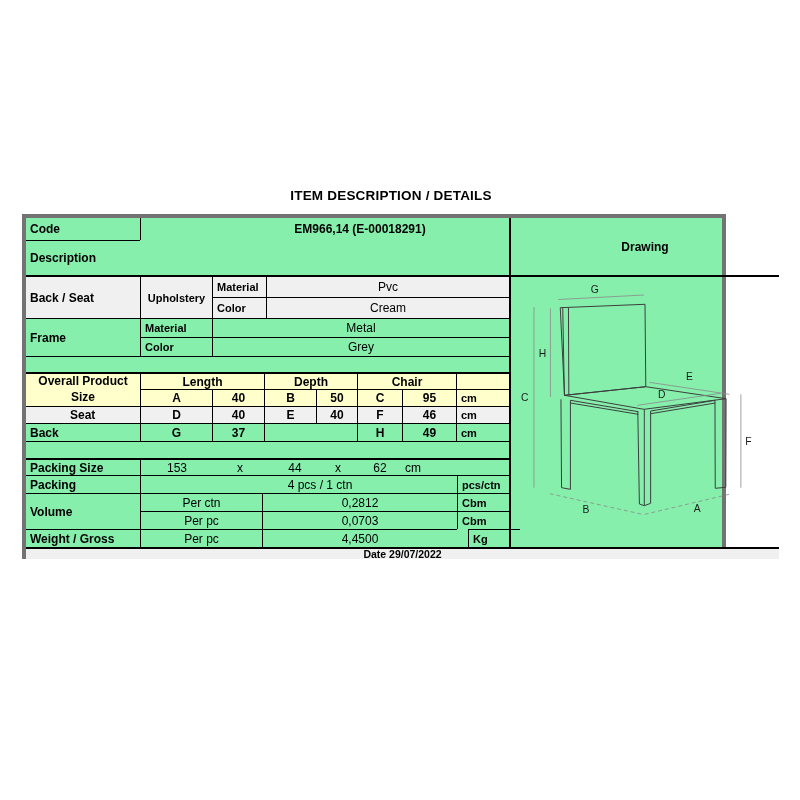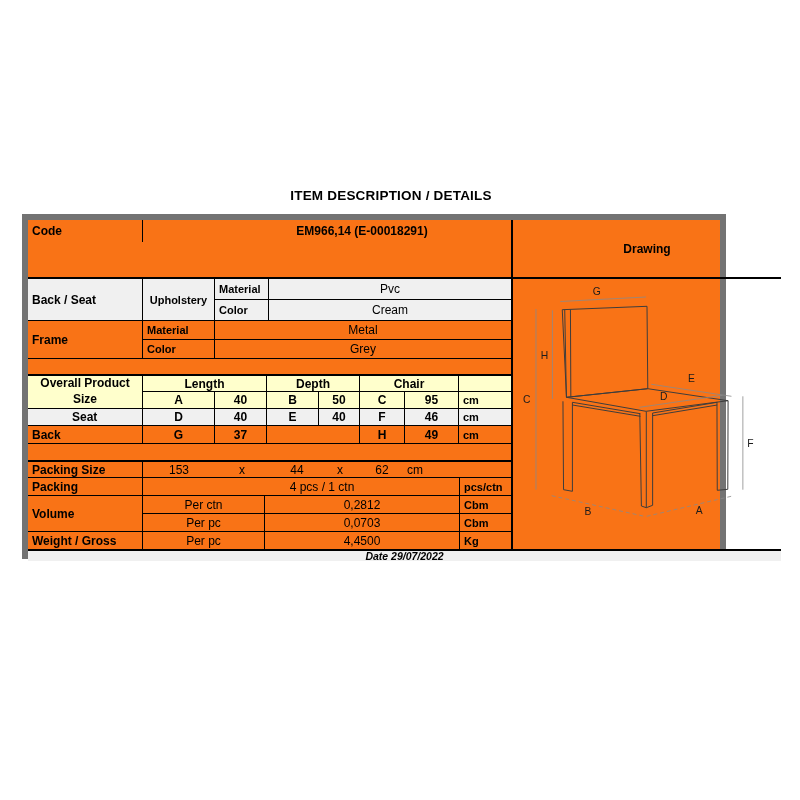--- a/index.html
+++ b/index.html
@@ -1,54 +1,55 @@
 <!DOCTYPE html>
 <html><head>
 <meta charset="utf-8">
 <style>
   html,body{margin:0;padding:0;background:#ffffff;}
   .page{position:relative;width:800px;height:800px;background:#ffffff;
         font-family:"Liberation Sans",sans-serif;color:#000;}
   .title{position:absolute;left:0;top:188px;width:782px;text-align:center;
          font-weight:bold;font-size:13.5px;letter-spacing:.2px;}
   .tbl{position:absolute;left:22px;top:214px;width:704px;height:345px;
-       border:6px solid #737373;box-sizing:border-box;background:#f97316;}
+       border:4px solid #737373;box-sizing:border-box;background:#86efac;}
   .cell{position:absolute;box-sizing:border-box;border-left:1px solid #000;
         border-top:1px solid #000;display:flex;align-items:center;
         font-size:12px;white-space:nowrap;overflow:visible;}
   .c0{border-left:none;}
   .r0{border-top:none;}
   .bt2{border-top-width:2px;}
   .bl2{border-left-width:2px;}
   .b{font-weight:bold;}
   .lab{font-weight:bold;padding-left:4px;}
   .ctr{justify-content:center;}
   .small{font-size:11px;}
   .yellow{background:#FFFFCC;}
   .shade{background:#F0F0F0;}
   .wrap{white-space:normal;text-align:center;line-height:1.3;}
-  .date{font-size:10.5px;line-height:11px;font-style:italic;}
+  .date{font-size:10.5px;line-height:11px;}
   .psz{position:absolute;top:0;height:100%;display:flex;align-items:center;
        transform:translateX(-50%);font-size:12px;}
   svg{display:block;}
   .dimtext{font-size:10.5px;fill:#1c1c1c;font-family:"Liberation Sans",sans-serif;}
 </style>
 </head>
 <body>
 
 <div class="page">
 
   <div class="title">ITEM DESCRIPTION / DETAILS</div>
 
   <div class="tbl">
 
     <div class="cell lab r0 c0" style="left:0;top:0;width:114px;height:22px;">Code</div>
     <div class="cell ctr b r0" style="left:114px;top:0;width:369px;height:22px;padding-left:70px;">EM966,14 (E-00018291)</div>
     <div class="cell ctr b r0 bl2" style="left:483px;top:0;width:270px;height:57px;">Drawing</div>
 
+    <div class="cell lab c0" style="left:0;top:22px;width:114px;height:35px;">Description</div>
 
     <div class="cell lab shade bt2 c0" style="left:0;top:57px;width:114px;height:43px;">Back / Seat</div>
     <div class="cell ctr b shade bt2 small" style="left:114px;top:57px;width:72px;height:43px;">Upholstery</div>
     <div class="cell lab shade bt2 small" style="left:186px;top:57px;width:54px;height:22px;">Material</div>
     <div class="cell ctr shade bt2" style="left:240px;top:57px;width:243px;height:22px;">Pvc</div>
     <div class="cell lab shade small" style="left:186px;top:79px;width:54px;height:21px;">Color</div>
     <div class="cell ctr shade" style="left:240px;top:79px;width:243px;height:21px;">Cream</div>
 
     <div class="cell lab c0" style="left:0;top:100px;width:114px;height:38px;">Frame</div>
     <div class="cell lab small" style="left:114px;top:100px;width:72px;height:19px;">Material</div>
@@ -109,21 +110,21 @@
     <div class="cell ctr" style="left:114px;top:275px;width:122px;height:18px;">Per ctn</div>
     <div class="cell ctr" style="left:236px;top:275px;width:195px;height:18px;">0,2812</div>
     <div class="cell lab small" style="left:431px;top:275px;width:52px;height:18px;">Cbm</div>
     <div class="cell ctr" style="left:114px;top:293px;width:122px;height:18px;">Per pc</div>
     <div class="cell ctr" style="left:236px;top:293px;width:195px;height:18px;">0,0703</div>
     <div class="cell lab small" style="left:431px;top:293px;width:52px;height:18px;">Cbm</div>
 
     <div class="cell lab c0" style="left:0;top:311px;width:114px;height:18px;">Weight / Gross</div>
     <div class="cell ctr" style="left:114px;top:311px;width:122px;height:18px;">Per pc</div>
     <div class="cell ctr" style="left:236px;top:311px;width:195px;height:18px;">4,4500</div>
-    <div class="cell lab small" style="left:431px;top:311px;width:52px;height:18px;">Kg</div>
+    <div class="cell lab small" style="left:442px;top:311px;width:52px;height:18px;">Kg</div>
 
     <div class="cell ctr b shade bt2 c0 date" style="left:0;top:329px;width:753px;height:12px;">Date 29/07/2022</div>
 
     <div class="cell bl2 bt2" style="left:483px;top:57px;width:270px;height:272px;padding:0;">
       <svg width="270" height="272" viewBox="0 0 272 272" preserveAspectRatio="none">
 
         <g stroke="#3c3c3c" stroke-width="1" fill="none">
 
           <polygon points="50,31.7 136,28.3 136.8,110.7 54.3,119.3"></polygon>
           <line x1="52.5" y1="31.8" x2="54.2" y2="119.4"></line>

